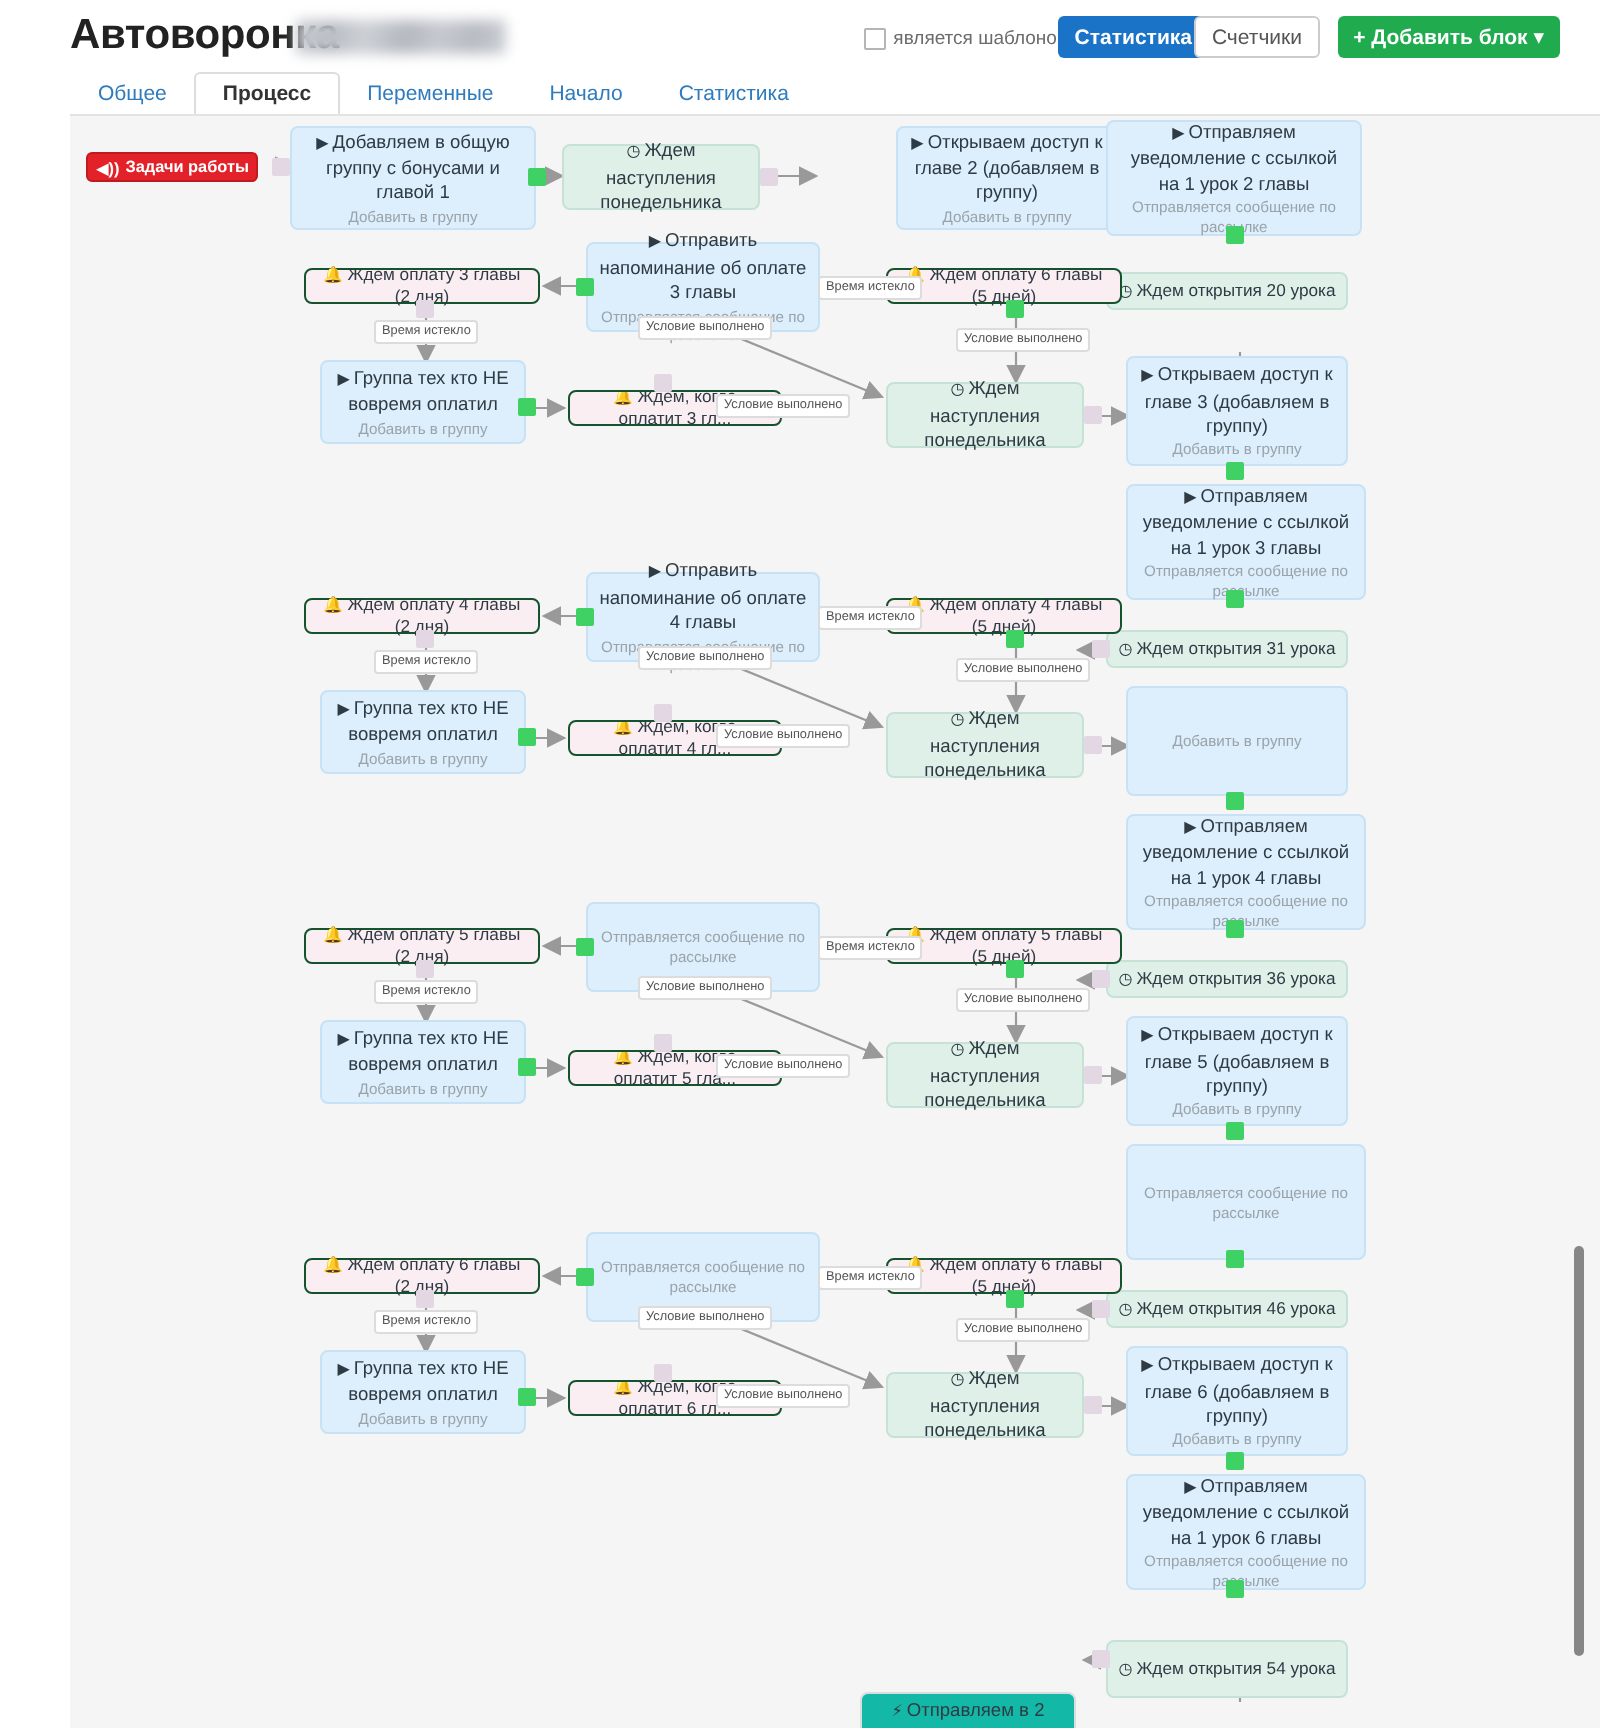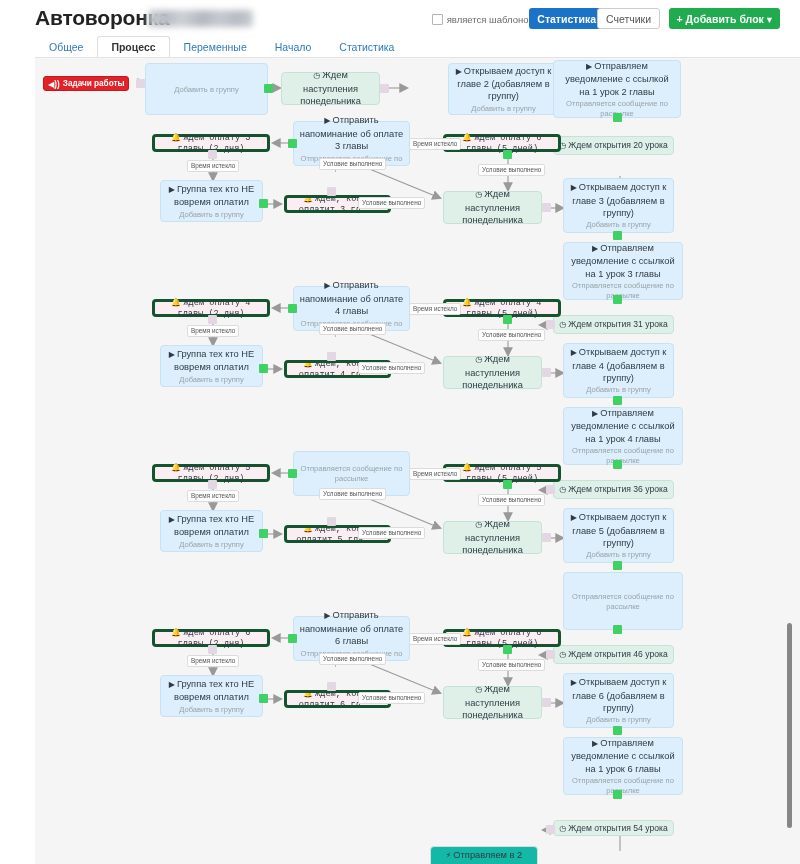--- a/index.html
+++ b/index.html
@@ -40,21 +40,21 @@
 
   
   .node{position:absolute;box-sizing:border-box;border-radius:4px;display:flex;flex-direction:column;
         align-items:center;justify-content:center;text-align:center;padding:3px 5px;}
   .node .hd{font-size:9.3px;color:#2f3b44;line-height:12.4px;}
   .node .sub{font-size:7.6px;color:#9aa3aa;line-height:9.6px;margin-top:1px;}
   .ico{font-size:8px;color:#2f3b44;margin-right:2px;}
 
   .n-blue{background:#ddeffc;border:1px solid #c6e2f4;}
   .n-green{background:#dff0e9;border:1px solid #c6e2d7;}
-  .n-pink{background:#fbeef3;border:3px solid #14532d;font-family:Liberation Mono, monospace;}
+  .n-pink{background:#fbeef3;border:1px solid #14532d;}
   .n-gray{background:#14b8a6;border:1px solid #dcdcdc;margin-top:32px;}
   .n-small .hd{font-size:8.6px;line-height:11px;}
 
   .start{position:absolute;background:#e32128;border:1px solid #c01a20;border-radius:3px;
     color:#fff;font-size:8.2px;font-weight:bold;display:flex;align-items:center;justify-content:center;
     padding:0 4px;height:13px;white-space:nowrap;}
 
   
   .port{position:absolute;width:9px;height:9px;border-radius:1px;}
   .port-g{background:#3fd164;}
@@ -170,20 +170,21 @@
         <path d="M532,772 L508,772" marker-end="url(#ah)"></path>
       </g>
     </svg>
 
     <div class="start" style="left:8px;top:18px;">
       <span style="margin-right:3px;">◀))</span>
       <span>Задачи работы</span>
     </div>
 
     <div class="node n-blue" style="left:110px;top:5px;width:123px;height:52px;">
+      <div class="hd"><span class="ico">▶</span><span>Добавляем в общую группу с бонусами и главой 1</span></div>
       <div class="sub">Добавить в группу</div>
     </div>
     <div class="port port-g" style="left:229px;top:26px;"></div>
     <div class="port port-p" style="left:101px;top:21px;"></div>
 
     <div class="node n-green" style="left:246px;top:14px;width:99px;height:33px;">
       <div class="hd"><span class="ico">◷</span><span>Ждем наступления понедельника</span></div>
     </div>
     <div class="port port-p" style="left:345px;top:26px;"></div>
 
@@ -289,21 +290,20 @@
     </div>
     <div class="port port-p" style="left:292px;top:294px;"></div>
     <div class="elabel" style="left:323px;top:304px;">Условие выполнено</div>
 
     <div class="node n-green" style="left:408px;top:298px;width:99px;height:33px;">
       <div class="hd"><span class="ico">◷</span><span>Ждем наступления понедельника</span></div>
     </div>
     <div class="port port-p" style="left:507px;top:310px;"></div>
 
     <div class="node n-blue" style="left:528px;top:285px;width:111px;height:55px;">
-      <div class="hd"><span class="ico">▶</span><span>Открываем доступ к главе 4 (добавляем в группу)</span></div>
       <div class="sub">Добавить в группу</div>
     </div>
     <div class="port port-g" style="left:578px;top:338px;"></div>
 
     <div class="node n-blue" style="left:528px;top:349px;width:120px;height:58px;">
       <div class="hd"><span class="ico">▶</span><span>Отправляем уведомление с ссылкой на 1 урок 4 главы</span></div>
       <div class="sub">Отправляется сообщение по рассылке</div>
     </div>
     <div class="port port-g" style="left:578px;top:402px;"></div>
 
@@ -358,21 +358,20 @@
       <div class="sub">Отправляется сообщение по рассылке</div>
     </div>
     <div class="port port-g" style="left:578px;top:567px;"></div>
 
     <div class="node n-green n-small" style="left:518px;top:587px;width:121px;height:19px;">
       <div class="hd"><span class="ico">◷</span><span>Ждем открытия 46 урока</span></div>
     </div>
     <div class="port port-p" style="left:511px;top:592px;"></div>
 
     <div class="node n-blue" style="left:258px;top:558px;width:117px;height:45px;">
-      <div class="hd"><span class="ico">▶</span><span>Отправить напоминание об оплате 6 главы</span></div>
       <div class="sub">Отправляется сообщение по рассылке</div>
     </div>
     <div class="port port-g" style="left:253px;top:576px;"></div>
 
     <div class="node n-pink n-small" style="left:117px;top:571px;width:118px;height:18px;">
       <div class="hd"><span class="ico">🔔</span><span>Ждем оплату 6 главы (2 дня)</span></div>
     </div>
     <div class="port port-p" style="left:173px;top:587px;"></div>
     <div class="elabel" style="left:152px;top:597px;">Время истекло</div>
 
@@ -406,21 +405,21 @@
       <div class="sub">Добавить в группу</div>
     </div>
     <div class="port port-g" style="left:578px;top:668px;"></div>
 
     <div class="node n-blue" style="left:528px;top:679px;width:120px;height:58px;">
       <div class="hd"><span class="ico">▶</span><span>Отправляем уведомление с ссылкой на 1 урок 6 главы</span></div>
       <div class="sub">Отправляется сообщение по рассылке</div>
     </div>
     <div class="port port-g" style="left:578px;top:732px;"></div>
 
-    <div class="node n-green n-small" style="left:518px;top:762px;width:121px;height:16px;">
+    <div class="node n-green n-small" style="left:518px;top:762px;width:121px;height:29px;">
       <div class="hd"><span class="ico">◷</span><span>Ждем открытия 54 урока</span></div>
     </div>
     <div class="port port-p" style="left:511px;top:767px;"></div>
 
     <div class="node n-gray" style="left:395px;top:756px;width:108px;height:32px;">
       <div class="hd"><span class="ico">⚡</span><span>Отправляем в 2 часть процесса</span></div>
     </div>
 
     <div class="scrollbar"></div>
   </div>

